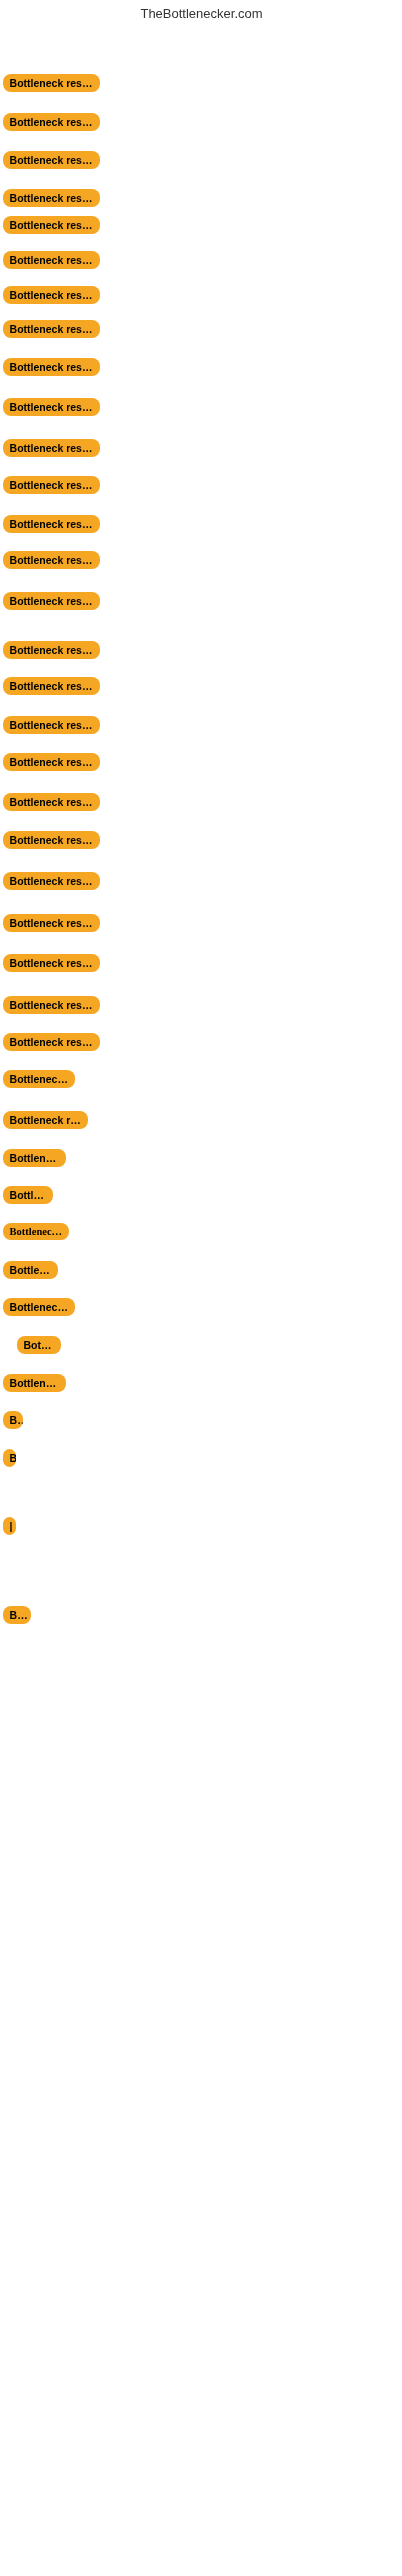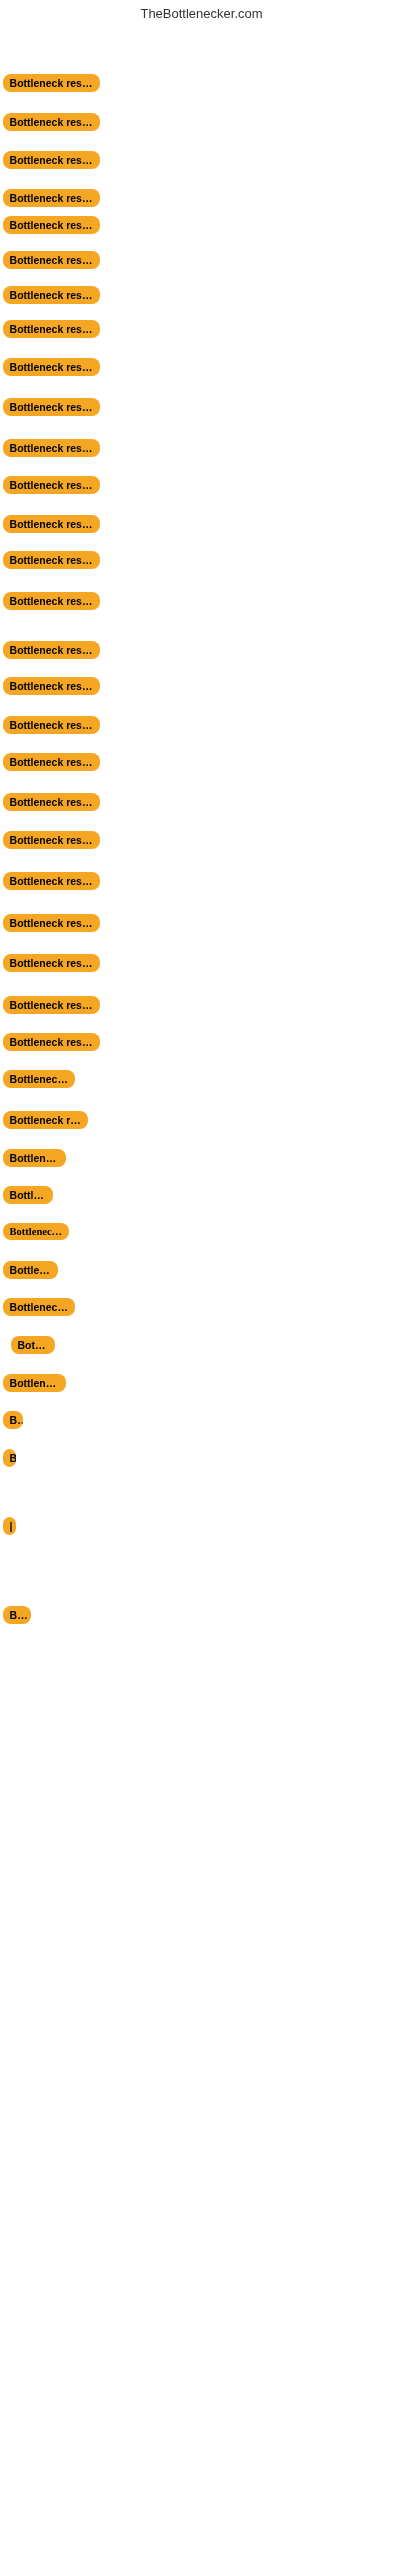--- a/index.html
+++ b/index.html
@@ -70,20 +70,20 @@
     <div class="row" style="top: 926px; left: 3.2px;"><span class="bottleneck-badge" style="max-width: 97px;">Bottleneck result</span></div>
     <div class="row" style="top: 968px; left: 3.2px;"><span class="bottleneck-badge" style="max-width: 97px;">Bottleneck result</span></div>
     <div class="row" style="top: 1005px; left: 3.2px;"><span class="bottleneck-badge" style="max-width: 97px;">Bottleneck result</span></div>
     <div class="row" style="top: 1042px; left: 3.2px;"><span class="bottleneck-badge" style="max-width: 72px;">Bottleneck re</span></div>
     <div class="row" style="top: 1083px; left: 3.2px;"><span class="bottleneck-badge" style="max-width: 85px;">Bottleneck resul</span></div>
     <div class="row" style="top: 1121px; left: 3.2px;"><span class="bottleneck-badge" style="max-width: 63px;">Bottleneck</span></div>
     <div class="row" style="top: 1158px; left: 3.2px;"><span class="bottleneck-badge" style="max-width: 50px;">Bottlenec</span></div>
     <div class="row" style="top: 1195px; left: 3.2px;"><span class="bottleneck-badge" style="max-width: 66px; font-family: Liberation Serif, serif;">Bottleneck r</span></div>
     <div class="row" style="top: 1233px; left: 3.2px;"><span class="bottleneck-badge" style="max-width: 55px;">Bottlenec</span></div>
     <div class="row" style="top: 1270px; left: 3.2px;"><span class="bottleneck-badge" style="max-width: 72px;">Bottleneck re</span></div>
-    <div class="row" style="top: 1308px; left: 11px;"><span class="bottleneck-badge" style="max-width: 44px;">Bottlen</span></div>
+    <div class="row" style="top: 1308px; left: 17px;"><span class="bottleneck-badge" style="max-width: 44px;">Bottlen</span></div>
     <div class="row" style="top: 1346px; left: 3.2px;"><span class="bottleneck-badge" style="max-width: 63px;">Bottleneck</span></div>
     <div class="row" style="top: 1383px; left: 3.2px; text-decoration: underline;"><span class="bottleneck-badge" style="max-width: 20px;">Bo</span></div>
     <div class="row" style="top: 1421px; left: 3.2px;"><span class="bottleneck-badge" style="max-width: 11.3px;">B</span></div>
     <div class="row" style="top: 1489px; left: 3.2px;"><span class="bottleneck-badge" style="max-width: 6.4px;">|</span></div>
     <div class="row" style="top: 1566px; left: 3.2px;"><span class="bottleneck-badge" style="max-width: 28px; margin-top: 12px;">Bott</span></div>
   </div>
 
 
 </body></html>

